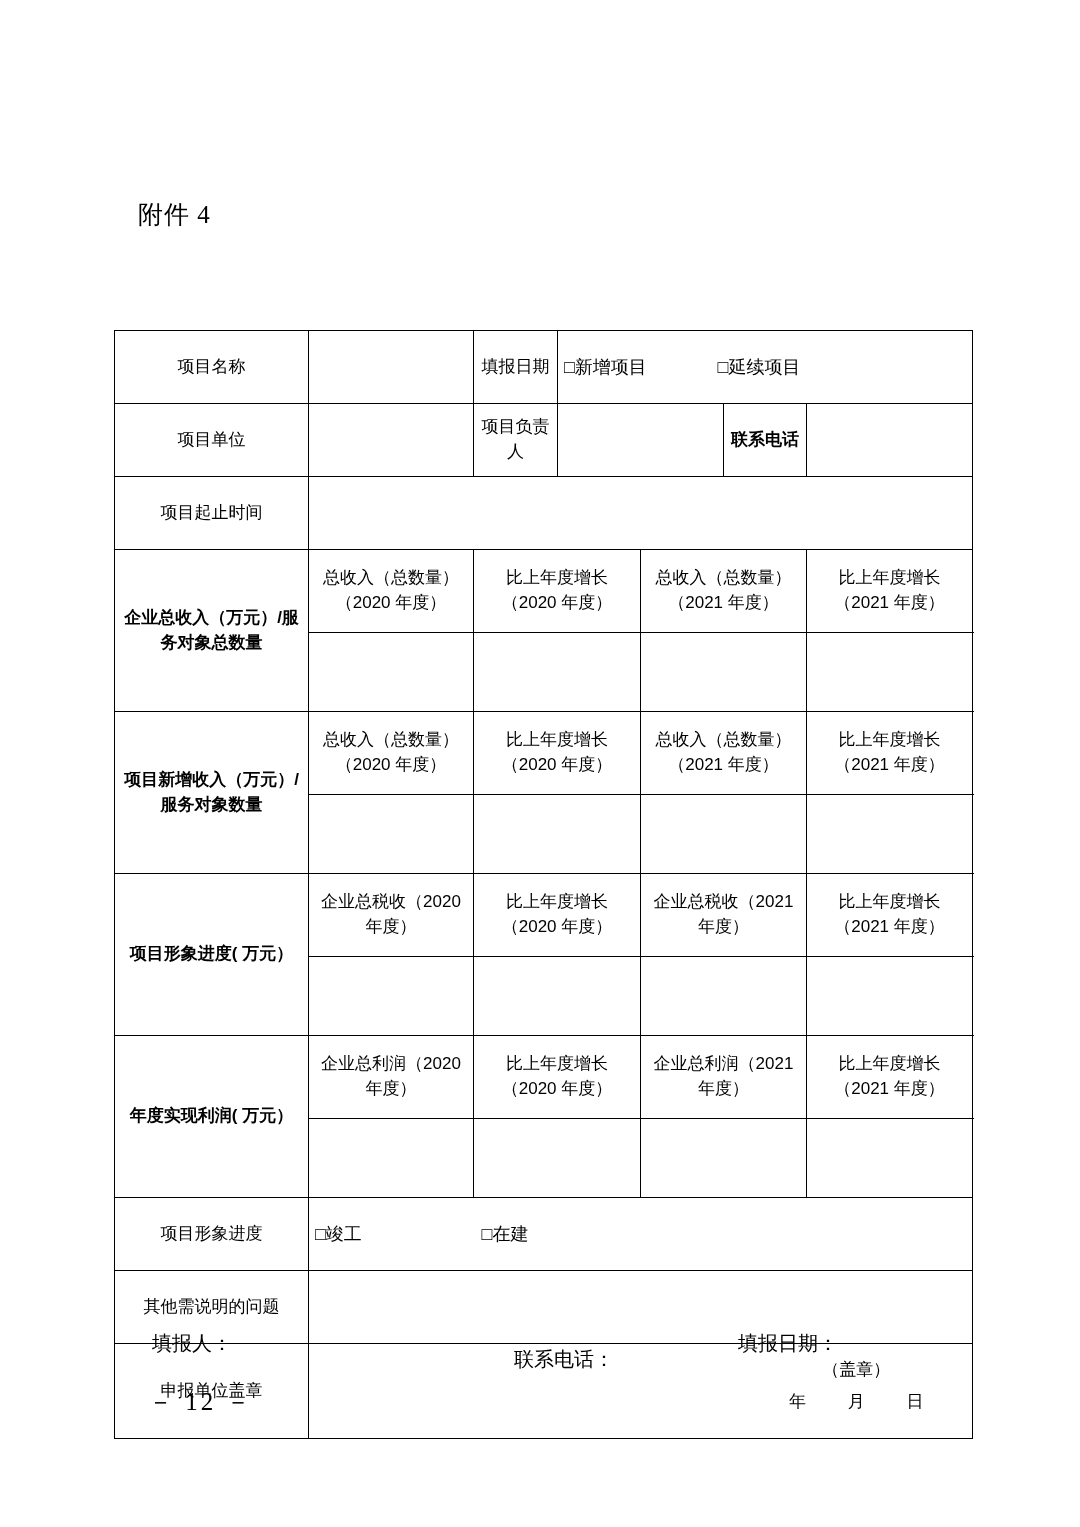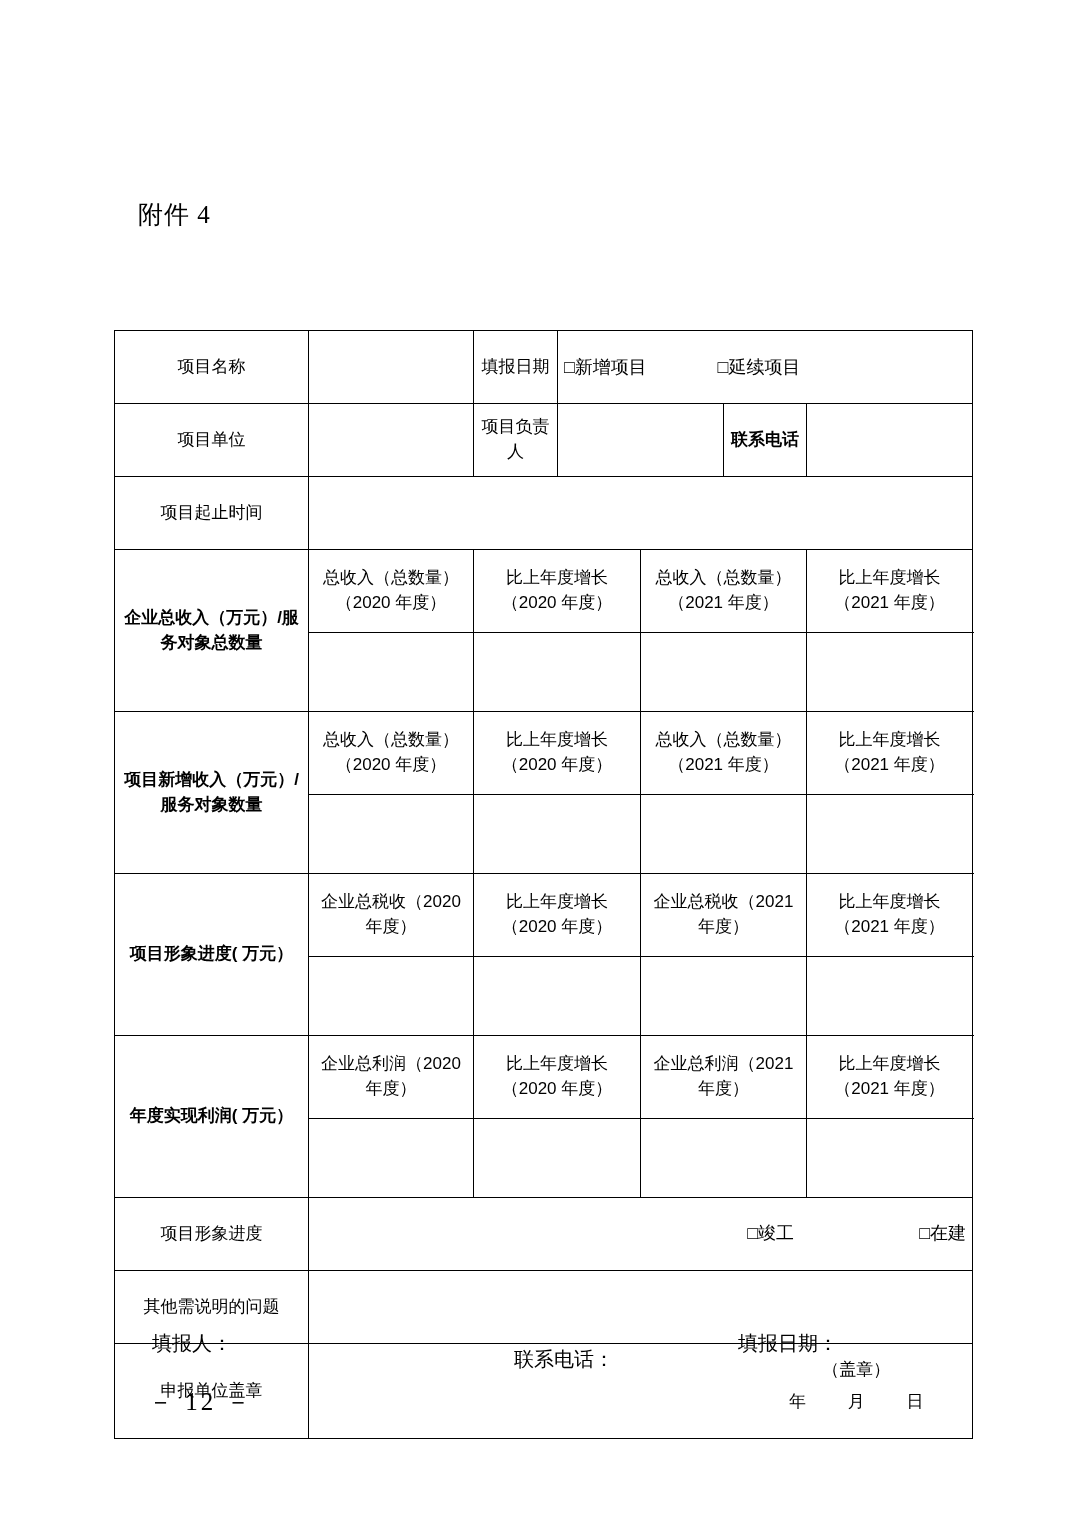--- a/index.html
+++ b/index.html
@@ -76,23 +76,22 @@
   .row-h2 { height: 64px; }
   .chk {
     font-size: 18px;
   }
   .attr-cell {
     padding-left: 40px;
     font-size: 18px;
   }
   .attr-cell .opt2 { margin-left: 66px; }
   .prog-cell {
-    text-align: right;
-    font-size: 18px;
-    font-family: Liberation Mono, monospace;
+    text-align: left;
+    font-size: 18px;
   }
   .prog-cell .opt2 { margin-left: 115px; }
   .seal-cell {
     height: 86px;
     position: relative;
     font-size: 18px;
   }
   .seal-inner {
     position: absolute;
     right: 30px;

